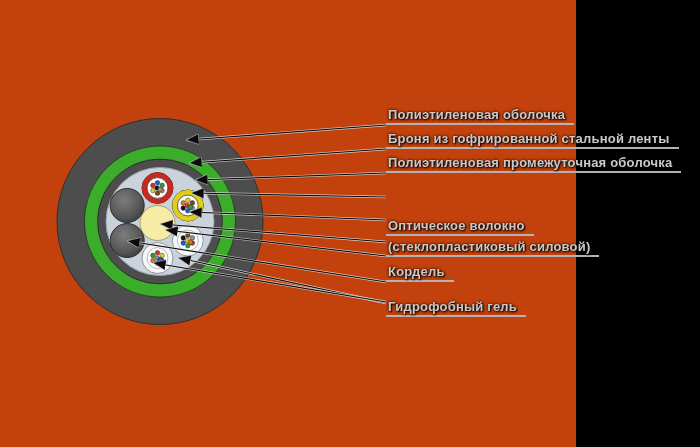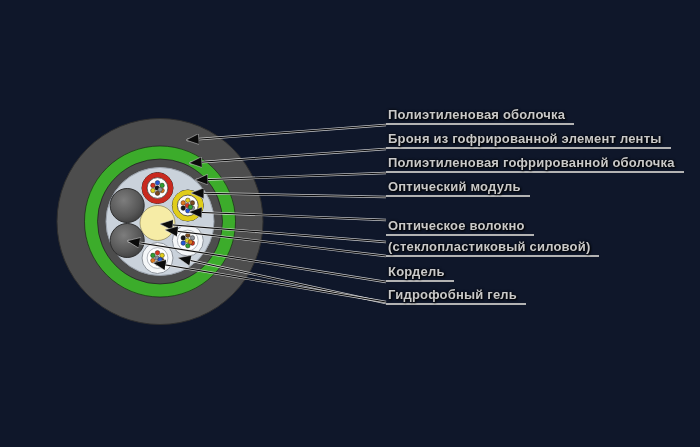--- a/index.html
+++ b/index.html
@@ -6,23 +6,23 @@
     margin: 0;
     padding: 0;
     width: 700px;
     height: 447px;
     background: #000;
     overflow: hidden;
     font-family: "Liberation Sans", sans-serif;
   }
   #stage {
     position: relative;
-    width: 700px;
+    width: 576px;
     height: 447px;
-    background: #0f172a;
+    background: #c2410c;
   }
   #cable-svg {
     position: absolute;
     left: 0;
     top: 0;
   }
   .lbl {
     position: absolute;
     left: 386px;
     white-space: nowrap;
@@ -36,21 +36,21 @@
     text-shadow: 1px 1px 2px #000, 0 0 3px #000;
   }
   #lbl-sheath      { top: 108px; }
   #lbl-armor       { top: 132px; }
   #lbl-innersheath { top: 156px; }
   #lbl-module      { top: 180px; }
   #lbl-fiber       { top: 219px; }
   #lbl-strength1   { top: 225px; }
   #lbl-strength2   { top: 240px; }
   #lbl-cordel      { top: 265px; text-align: right; }
-  #lbl-gel         { top: 288px; }
+  #lbl-gel         { top: 300px; }
 </style>
 </head>
 <body style="background: rgb(0, 0, 0);">
 
 <div id="stage">
 
   <svg id="cable-svg" width="700" height="447" viewBox="0 0 700 447">
     <defs>
       <radialGradient id="cordelGrad" cx="40%" cy="35%" r="75%">
         <stop offset="0%" stop-color="#7d7d7d"></stop>
@@ -154,20 +154,19 @@
         <line x1="386" y1="282" x2="128" y2="241" stroke="#e9e9e9" stroke-width="2.4" opacity="0.85"></line>
         <line x1="386" y1="282" x2="128" y2="241" stroke="#0b0b0b" stroke-width="1.2" marker-end="url(#arrowHead)"></line>
         <line x1="386" y1="303" x2="179" y2="258" stroke="#e9e9e9" stroke-width="2.4" opacity="0.85"></line>
         <line x1="386" y1="303" x2="179" y2="258" stroke="#0b0b0b" stroke-width="1.2" marker-end="url(#arrowHead)"></line>
         <line x1="386" y1="302" x2="154" y2="263" stroke="#e9e9e9" stroke-width="2.4" opacity="0.85"></line>
         <line x1="386" y1="302" x2="154" y2="263" stroke="#0b0b0b" stroke-width="1.2" marker-end="url(#arrowHead)"></line>
       </g>
   </svg>
 
   <div class="lbl" id="lbl-sheath" style="color: rgb(201, 201, 201);">Полиэтиленовая оболочка</div>
-  <div class="lbl" id="lbl-armor" style="color: rgb(201, 201, 201);">Броня из гофрированной элемент ленты</div>
-  <div class="lbl" id="lbl-innersheath" style="color: rgb(201, 201, 201);">Полиэтиленовая гофрированной оболочка</div>
-  <div class="lbl" id="lbl-module" style="color: rgb(201, 201, 201);">Оптический модуль</div>
+  <div class="lbl" id="lbl-armor" style="color: rgb(201, 201, 201);">Броня из гофрированной стальной ленты</div>
+  <div class="lbl" id="lbl-innersheath" style="color: rgb(201, 201, 201);">Полиэтиленовая промежуточная оболочка</div>
   <div class="lbl" id="lbl-fiber" style="color: rgb(201, 201, 201);">Оптическое волокно</div>
   <div class="lbl" id="lbl-strength2" style="color: rgb(201, 201, 201);">(стеклопластиковый силовой)</div>
   <div class="lbl" id="lbl-cordel" style="color: rgb(201, 201, 201);">Кордель</div>
   <div class="lbl" id="lbl-gel" style="color: rgb(201, 201, 201);">Гидрофобный гель</div>
 </div>
 
 </body></html>

